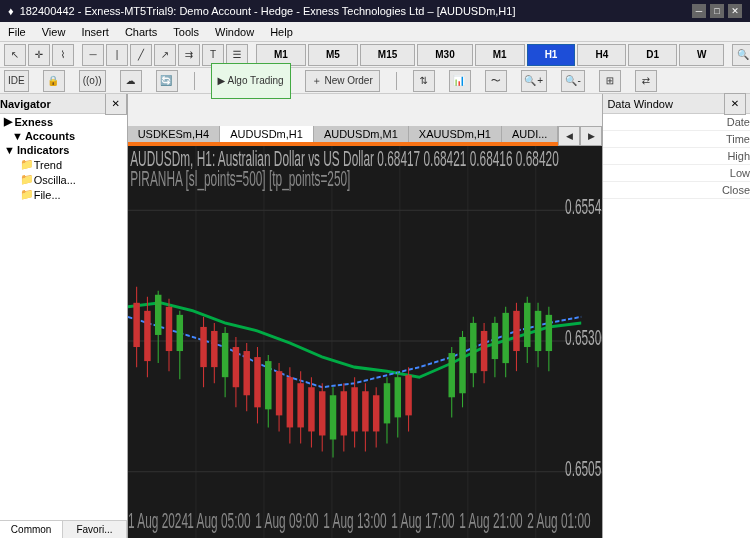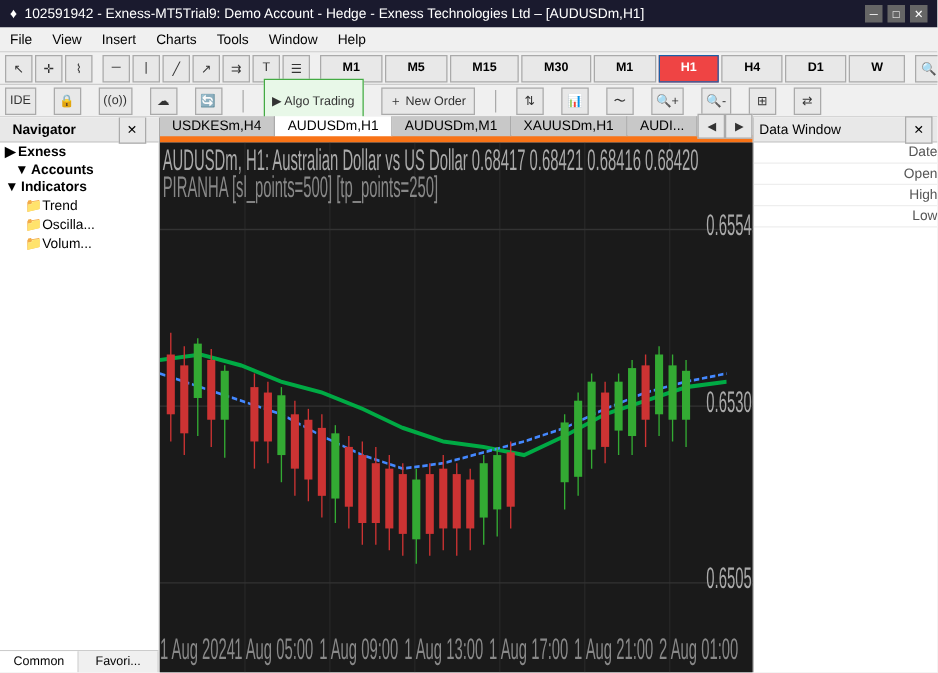--- a/index.html
+++ b/index.html
@@ -14,42 +14,42 @@
     
     .menu-bar { background: #f0f0f0; height: 20px; display: flex; align-items: center; border-bottom: 1px solid #ccc; }
     .menu-item { padding: 2px 8px; cursor: pointer; color: #000; }
     
     
     .toolbar { background: #f0f0f0; height: 26px; display: flex; align-items: center; padding: 0 4px; border-bottom: 1px solid #ccc; gap: 2px; flex-wrap: nowrap; }
     .tb-btn { height: 22px; min-width: 22px; background: #e8e8e8; border: 1px solid #aaa; display: flex; align-items: center; justify-content: center; cursor: pointer; font-size: 10px; padding: 0 3px; color: #333; }
     .tb-btn.active { background: #c8e0ff; border-color: #4488cc; }
     .tb-separator { width: 1px; height: 18px; background: #aaa; margin: 0 2px; }
     .tb-btn-tf { height: 22px; padding: 0 17px; background: #e8e8e8; border: 1px solid #aaa; cursor: pointer; font-size: 10px; font-weight: bold; }
-    .tb-btn-tf.active { background: #ef4444; color: #fff; border-color: #1a5fa8; }
+    .tb-btn-tf.active { background: #1d4ed8; color: #fff; border-color: #1a5fa8; }
     
     
     .toolbar2 { background: #f0f0f0; height: 26px; display: flex; align-items: center; padding: 0 4px; border-bottom: 1px solid #ccc; gap: 14px; }
     
     
     .main-layout { display: flex; height: calc(538px - 22px - 20px - 26px - 26px); }
     
     
     .navigator { width: 128px; border-right: 1px solid #aaa; background: #fff; display: flex; flex-direction: column; overflow: hidden; }
-    .navigator-header { background: #e8e8e8; height: 20px; display: flex; align-items: center; justify-content: space-between; padding: 0 10px; border-bottom: 1px solid #ccc; }
+    .navigator-header { background: #e8e8e8; height: 20px; display: flex; align-items: center; justify-content: space-between; padding: 0 0; border-bottom: 1px solid #ccc; }
     .navigator-header span { font-weight: bold; font-size: 11px; }
     .nav-content { flex: 1; overflow-y: auto; overflow-x: hidden; }
     .nav-item { display: flex; align-items: center; padding: 1px 2px; cursor: pointer; white-space: nowrap; }
     .nav-section { padding: 1px 4px; font-weight: bold; display: flex; align-items: center; gap: 2px; cursor: pointer; }
     .nav-tabs { display: flex; border-top: 1px solid #ccc; }
     .nav-tab { flex: 1; text-align: center; padding: 3px 2px; cursor: pointer; background: #f0f0f0; border-right: 1px solid #ccc; font-size: 10px; }
     .nav-tab.active { background: #fff; border-bottom: none; }
     
     
     .chart-area { flex: 1; display: flex; flex-direction: column; position: relative; }
-    .chart-tabs { height: 20px; display: flex; align-items: center; background: #e0e0e0; border-bottom: 6px solid #f97316; }
+    .chart-tabs { height: 20px; display: flex; align-items: flex-start; background: #e0e0e0; border-bottom: 4px solid #f97316; margin-top: 32px; }
     .chart-tab { padding: 2px 10px; background: #c8c8c8; border-right: 1px solid #aaa; cursor: pointer; font-size: 10px; display: flex; align-items: center; gap: 3px; }
     .chart-tab.active { background: #ffffff; }
     .chart-container { flex: 1; position: relative; background: #1a1a1a; overflow: hidden; }
     
     
     .data-window { width: 148px; border-left: 1px solid #aaa; background: #fff; display: flex; flex-direction: column; }
     .dw-header { background: #e8e8e8; height: 20px; display: flex; align-items: center; justify-content: space-between; padding: 0 4px; border-bottom: 1px solid #ccc; }
     .dw-content { flex: 1; overflow-y: auto; }
     .dw-row { display: flex; justify-content: flex-end; padding: 2px 0; border-bottom: 1px solid #eee; }
     .dw-label { color: #555; }
@@ -61,21 +61,21 @@
     ::-webkit-scrollbar { width: 8px; height: 8px; }
     ::-webkit-scrollbar-track { background: #f0f0f0; }
     ::-webkit-scrollbar-thumb { background: #aaa; }
   </style>
 </head>
 <body>
 
 <div class="title-bar">
   <div class="title-bar-left">
     <span>♦</span>
-    <span>102591942 - Exness-MT5Trial9: Demo Account - Hedge - Exness Technologies Ltd – [AUDUSDm,H1]</span>
+    <span>182400442 - Exness-MT5Trial9: Demo Account - Hedge - Exness Technologies Ltd – [AUDUSDm,H1]</span>
   </div>
   <div class="title-bar-controls">
     <button class="title-btn">─</button>
     <button class="title-btn">□</button>
     <button class="title-btn">✕</button>
   </div>
 </div>
 
 <div class="menu-bar">
   <span class="menu-item">File</span>
@@ -158,21 +158,21 @@
       <div class="nav-item" style="padding-left:20px;">
         <span style="color:#e8a000;">📁</span>
         <span>Trend</span>
       </div>
       <div class="nav-item" style="padding-left:20px;">
         <span style="color:#e8a000;">📁</span>
         <span>Oscilla...</span>
       </div>
       <div class="nav-item" style="padding-left:20px;">
         <span style="color:#e8a000;">📁</span>
-        <span>Volum...</span>
+        <span>File...</span>
       </div>
     </div>
     <div class="nav-tabs">
       <div class="nav-tab active">Common</div>
       <div class="nav-tab">Favori...</div>
     </div>
   </div>
 
   <div class="chart-area">
 
@@ -314,26 +314,30 @@
     <div class="dw-header">
       <span>Data Window</span>
       <button class="btn-icon" style="font-size:10px;">✕</button>
     </div>
     <div class="dw-content">
       <div class="dw-row">
         <span class="dw-label">Date</span>
         <span class="dw-value"></span>
       </div>
       <div class="dw-row">
-        <span class="dw-label">Open</span>
+        <span class="dw-label">Time</span>
         <span class="dw-value"></span>
       </div>
       <div class="dw-row">
         <span class="dw-label">High</span>
         <span class="dw-value"></span>
       </div>
       <div class="dw-row">
         <span class="dw-label">Low</span>
         <span class="dw-value"></span>
       </div>
+      <div class="dw-row">
+        <span class="dw-label">Close</span>
+        <span class="dw-value"></span>
+      </div>
     </div>
   </div>
 </div>
 
 </body></html>

